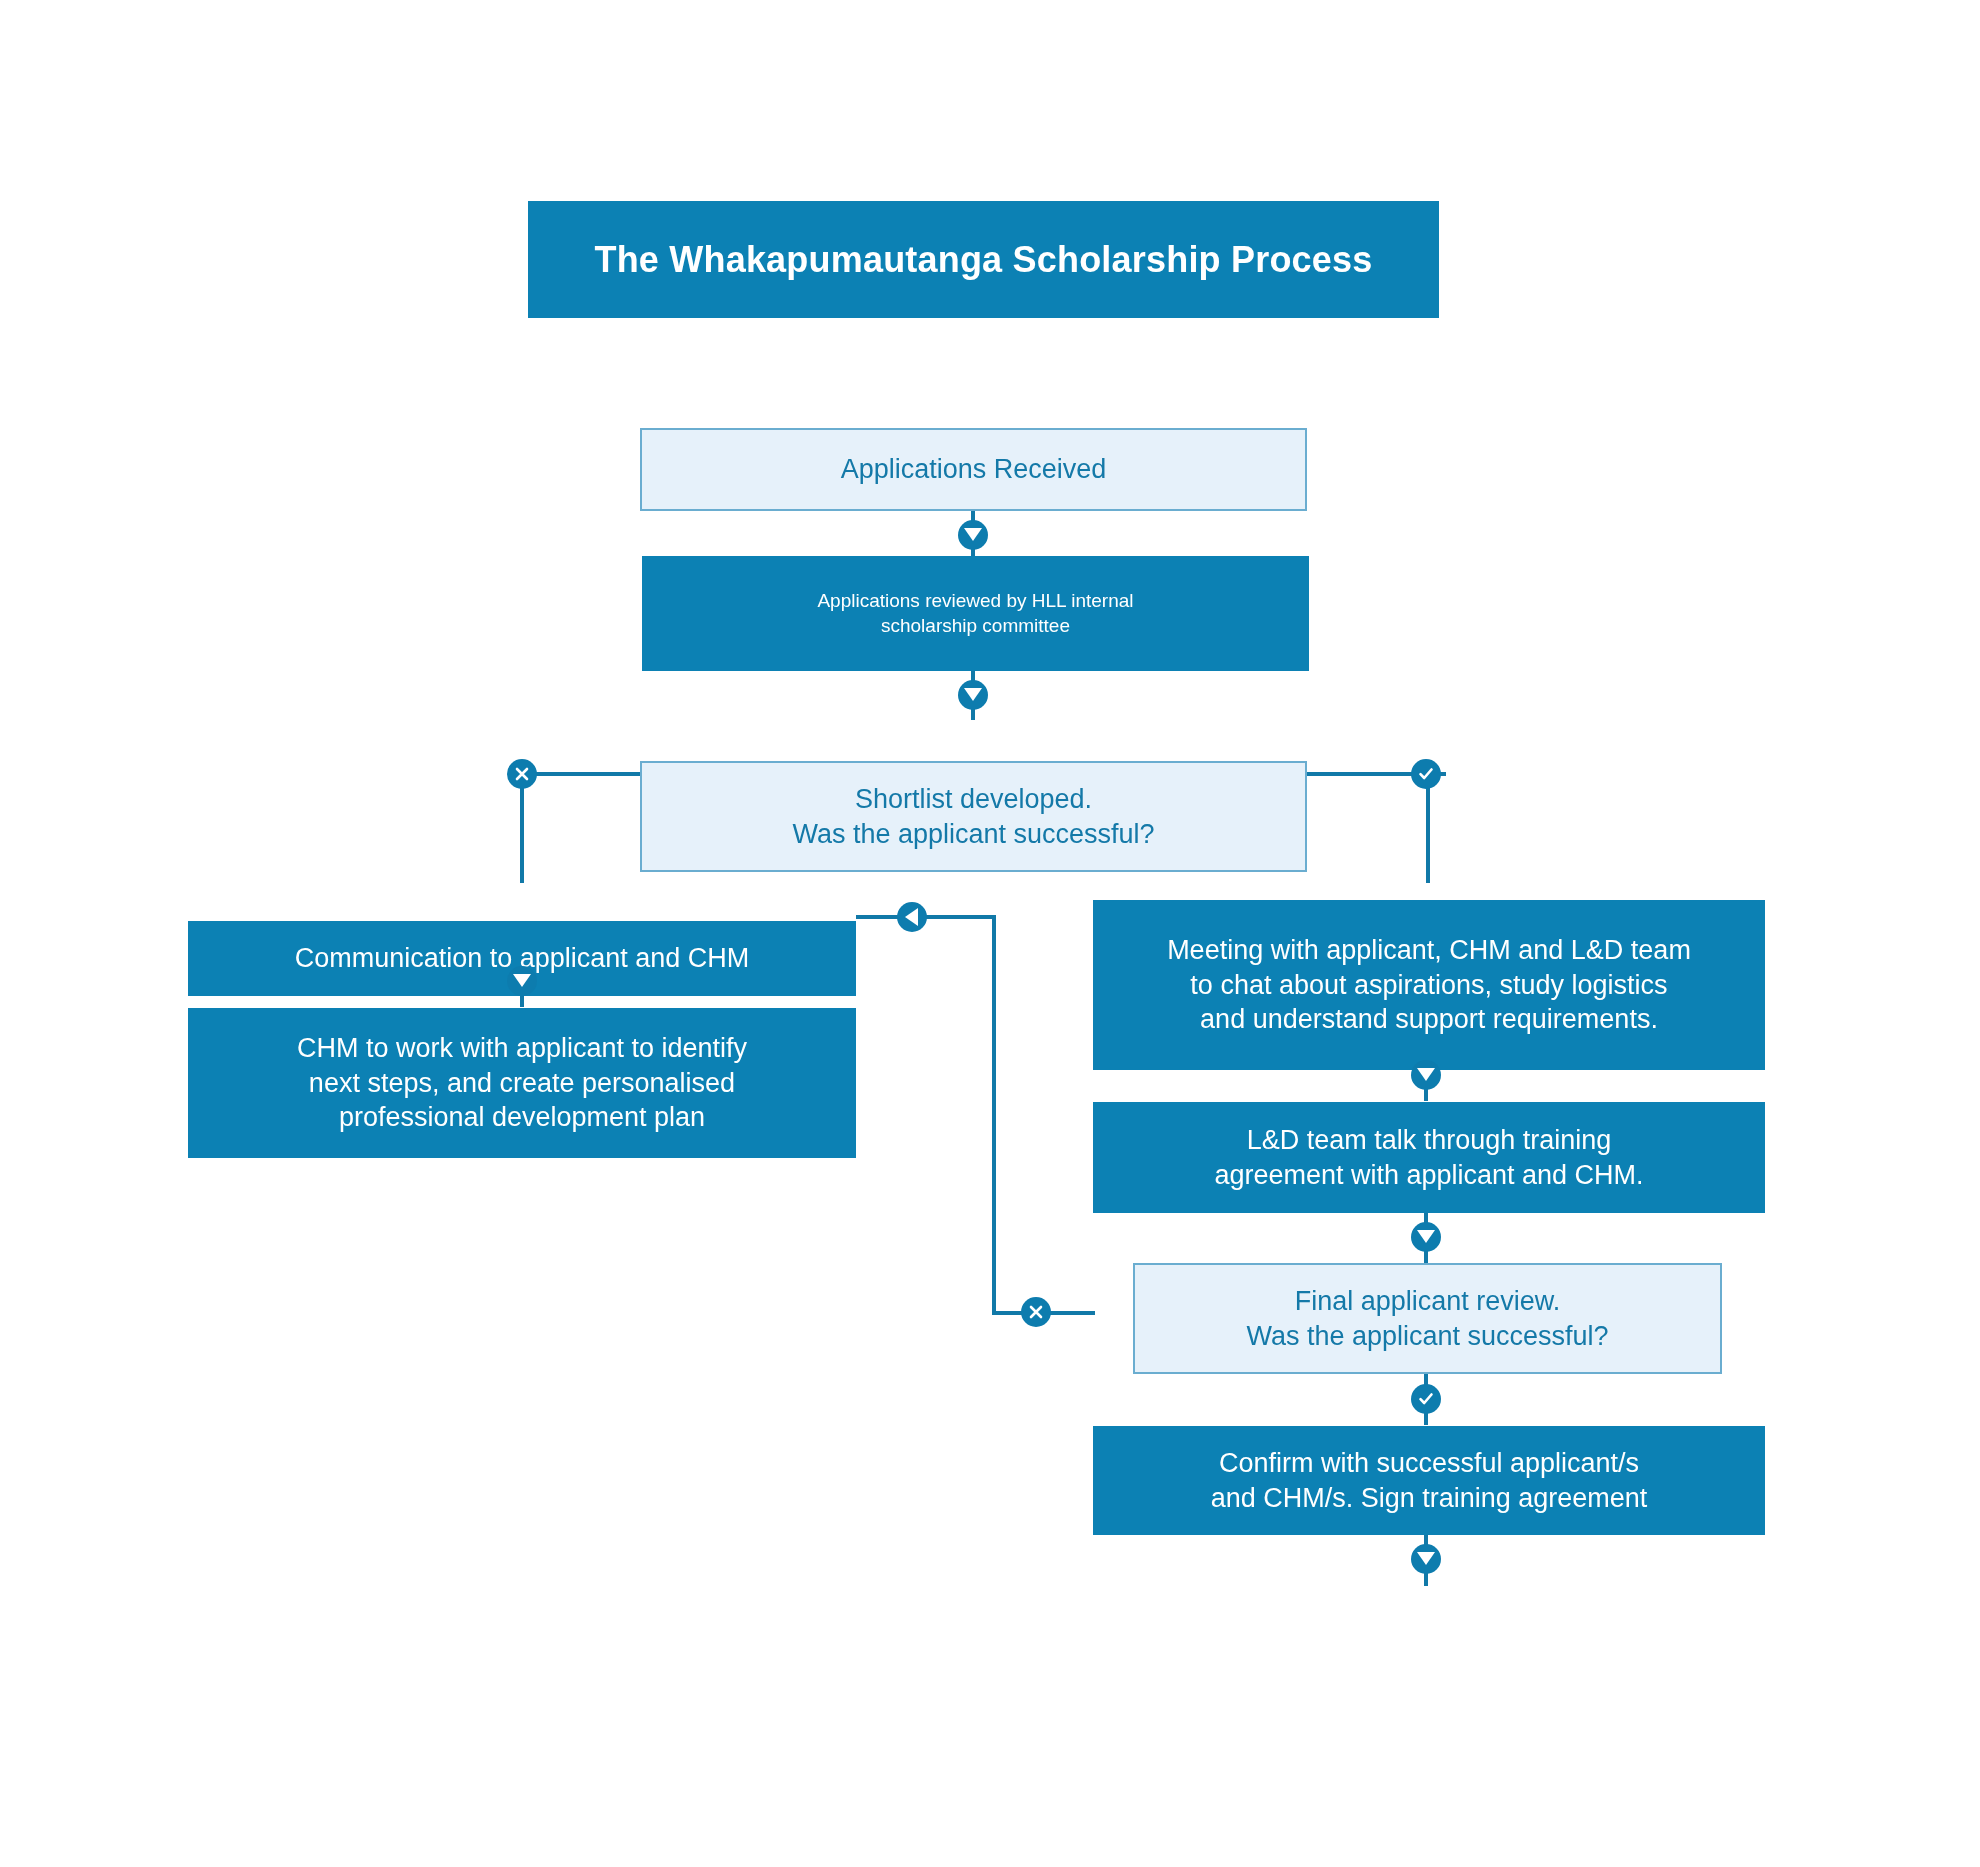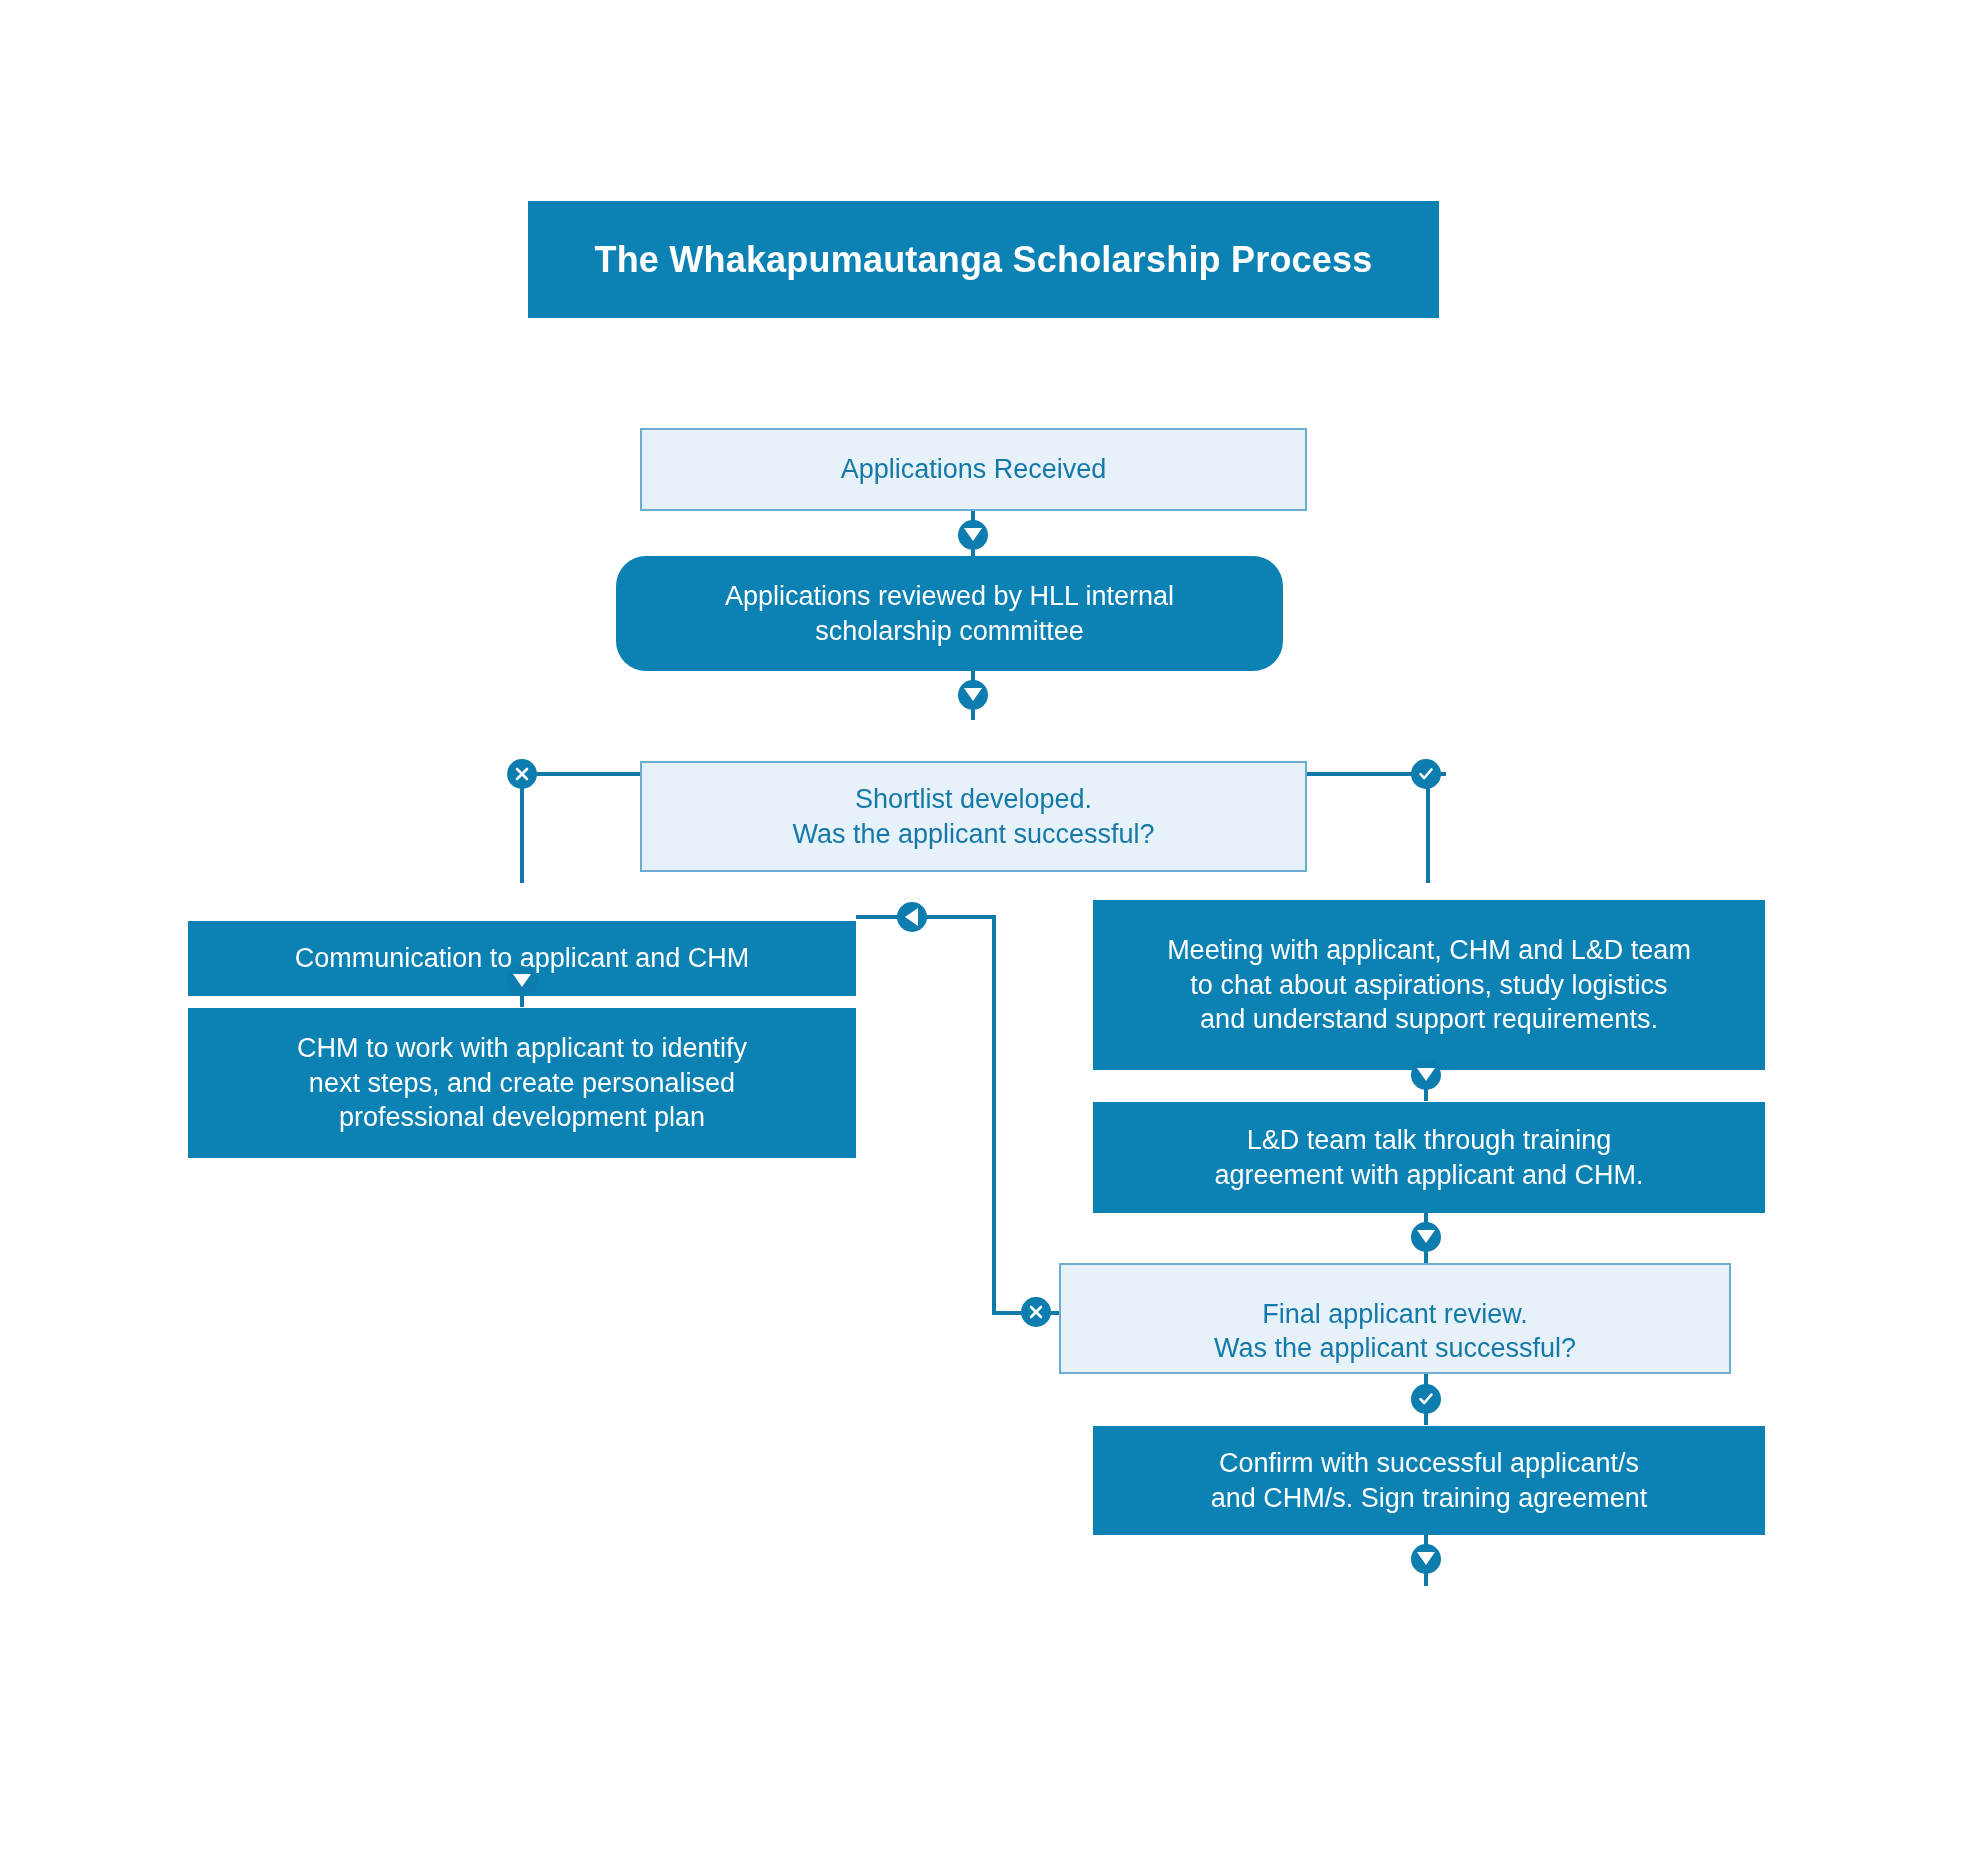--- a/index.html
+++ b/index.html
@@ -133,21 +133,21 @@
   <div class="line vline" style="left:1424px; top:1212px; height:51px;"></div>
 
   <div class="line vline" style="left:1424px; top:1374px; height:51px;"></div>
 
   <div class="line vline" style="left:1424px; top:1535px; height:51px;"></div>
 
   <div class="node light" style="left:640px; top:428px; width:667px; height:83px; font-size:27px;">
     <span class="txt">Applications Received</span>
   </div>
 
-  <div class="node filled" style="left:616px; top:556px; width:667px; height:115px; font-size:27px;border-radius:30px;">
+  <div class="node filled" style="left:642px; top:556px; width:667px; height:115px; font-size:19px;">
     <span class="txt">Applications reviewed by HLL internal
 scholarship committee</span>
   </div>
 
   <div class="node light" style="left:640px; top:717px; width:667px; height:111px; font-size:27px;margin-top:44px;">
     <span class="txt">Shortlist developed.
 Was the applicant successful?</span>
   </div>
 
   <div class="node filled" style="left:188px; top:881px; width:668px; height:75px; font-size:27px;margin-top:40px;">
@@ -164,21 +164,21 @@
     <span class="txt">Meeting with applicant, CHM and L&amp;D team
 to chat about aspirations,  study logistics
 and understand support requirements.</span>
   </div>
 
   <div class="node filled" style="left:1093px; top:1102px; width:672px; height:111px; font-size:27px;">
     <span class="txt">L&amp;D team talk through training
 agreement with applicant and CHM.</span>
   </div>
 
-  <div class="node light" style="left:1059px; top:1263px; width:672px; height:111px; font-size:27px;align-items:flex-end;">
+  <div class="node light" style="left:1133px; top:1263px; width:589px; height:111px; font-size:27px;">
     <span class="txt">Final applicant review.
 Was the applicant successful?</span>
   </div>
 
   <div class="node filled" style="left:1093px; top:1426px; width:672px; height:109px; font-size:27px;">
     <span class="txt">Confirm with successful applicant/s
 and CHM/s. Sign training agreement</span>
   </div>
 
 

